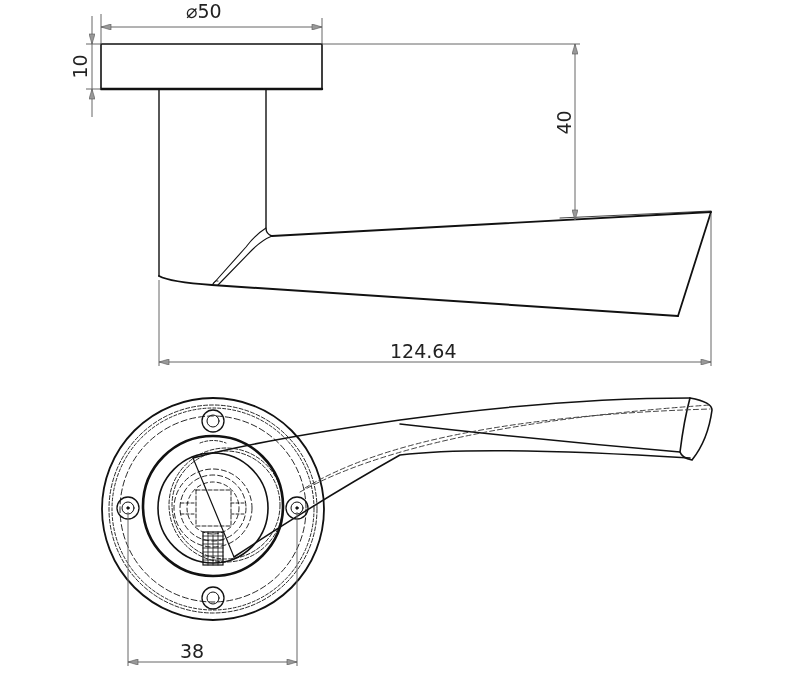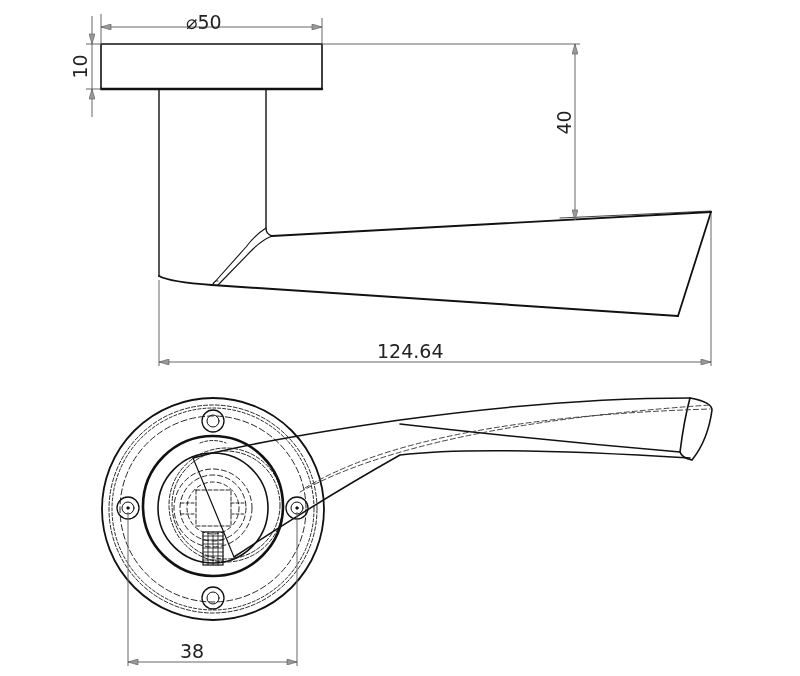--- a/index.html
+++ b/index.html
@@ -124,27 +124,27 @@
     </g>
   </g>
 
   <g stroke="#666" stroke-width="1" fill="none">
     <line x1="128" y1="512" x2="128" y2="666"></line>
     <line x1="297" y1="512" x2="297" y2="666"></line>
     <line x1="128" y1="662" x2="297" y2="662" marker-start="url(#arr)" marker-end="url(#arr)"></line>
   </g>
 </svg>
 
-<div class="dim-label" style="left:186px; top:13px;">
+<div class="dim-label" style="left:186px; top:2px;">
   <span>⌀</span><span>50</span>
 </div>
 <div class="dim-label rot" style="left:68px; top:57px;">
   <span>10</span>
 </div>
 <div class="dim-label rot" style="left:552px; top:113px;">
   <span>40</span>
 </div>
-<div class="dim-label" style="left:377px; top:342px;">
+<div class="dim-label" style="left:390px; top:342px;">
   <span>124.64</span>
 </div>
 <div class="dim-label" style="left:180px; top:642px;">
   <span>38</span>
 </div>
 
 </body></html>

